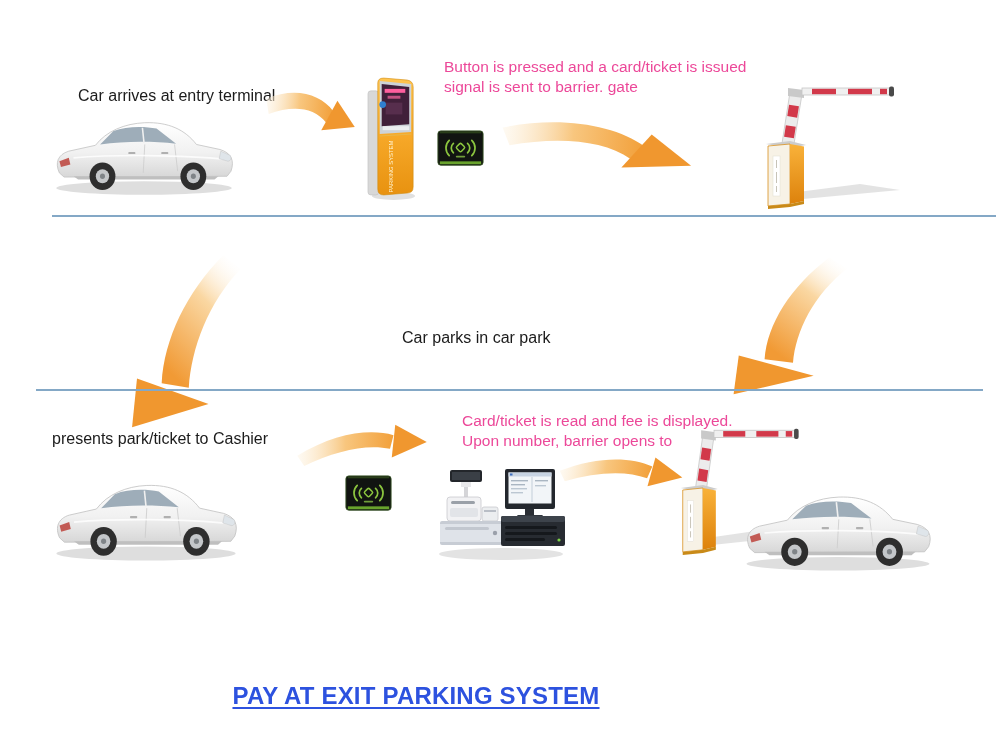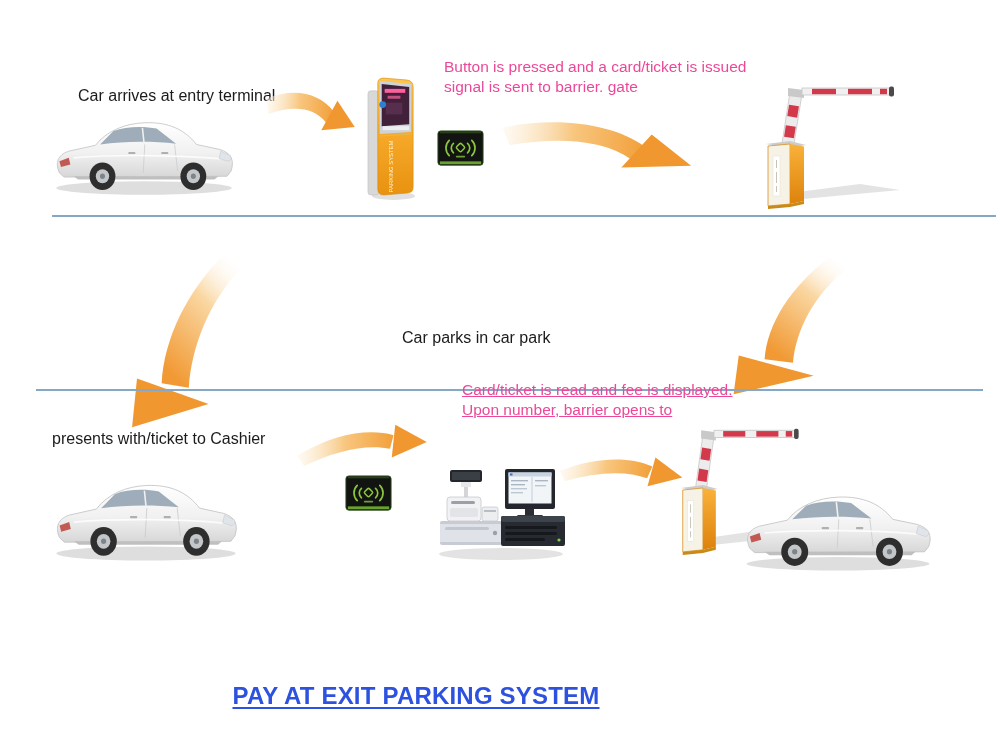--- a/index.html
+++ b/index.html
@@ -174,36 +174,36 @@
 
   <div class="abs step-label" style="left:402px;top:288px;margin-top:40px;">Car parks in car park</div>
 
   <svg class="abs" style="left:700px;top:250px;" width="155" height="148" viewBox="0 0 120 160" preserveAspectRatio="none">
       <use href="#sym-arrow-dl"></use>
     </svg>
 
   <div class="abs divider" style="left:36px;top:389px;width:947px;"></div>
 
   <div class="abs step-label" style="left:52px;top:429px;">
-    <div>presents with/ticket to Cashier</div>
+    <div>presents park/ticket to Cashier</div>
   </div>
 
   <svg class="abs" style="left:50px;top:468px;" width="192" height="96" viewBox="0 0 240 110" preserveAspectRatio="none">
       <use href="#sym-car"></use>
     </svg>
 
   <svg class="abs" style="left:292px;top:418px;" width="140" height="48" viewBox="0 0 160 56" preserveAspectRatio="none">
       <use href="#sym-arrow-ur"></use>
     </svg>
 
   <svg class="abs" style="left:345px;top:475px;" width="47" height="38" viewBox="0 0 50 40" preserveAspectRatio="none">
       <use href="#sym-reader"></use>
     </svg>
 
-  <div class="abs desc" style="left:462px;top:380px;width:330px;text-decoration:underline;">
+  <div class="abs desc" style="left:462px;top:411px;width:330px;">
     <div>Card/ticket is read and fee is displayed.</div>
     <div>Upon number, barrier opens to</div>
   </div>
 
   <svg class="abs" style="left:437px;top:464px;" width="130" height="100" viewBox="0 0 130 100">
     <ellipse cx="64" cy="90" rx="62" ry="6" fill="#e3e3e3"></ellipse>
     <rect x="13" y="6" width="32" height="12" rx="2" fill="#23262b"></rect>
     <rect x="15" y="8" width="28" height="8" fill="#3a3f46"></rect>
     <rect x="24" y="18" width="10" height="5" fill="#e8e8ea"></rect>
     <rect x="27" y="23" width="4" height="12" fill="#d5d5d8"></rect>

